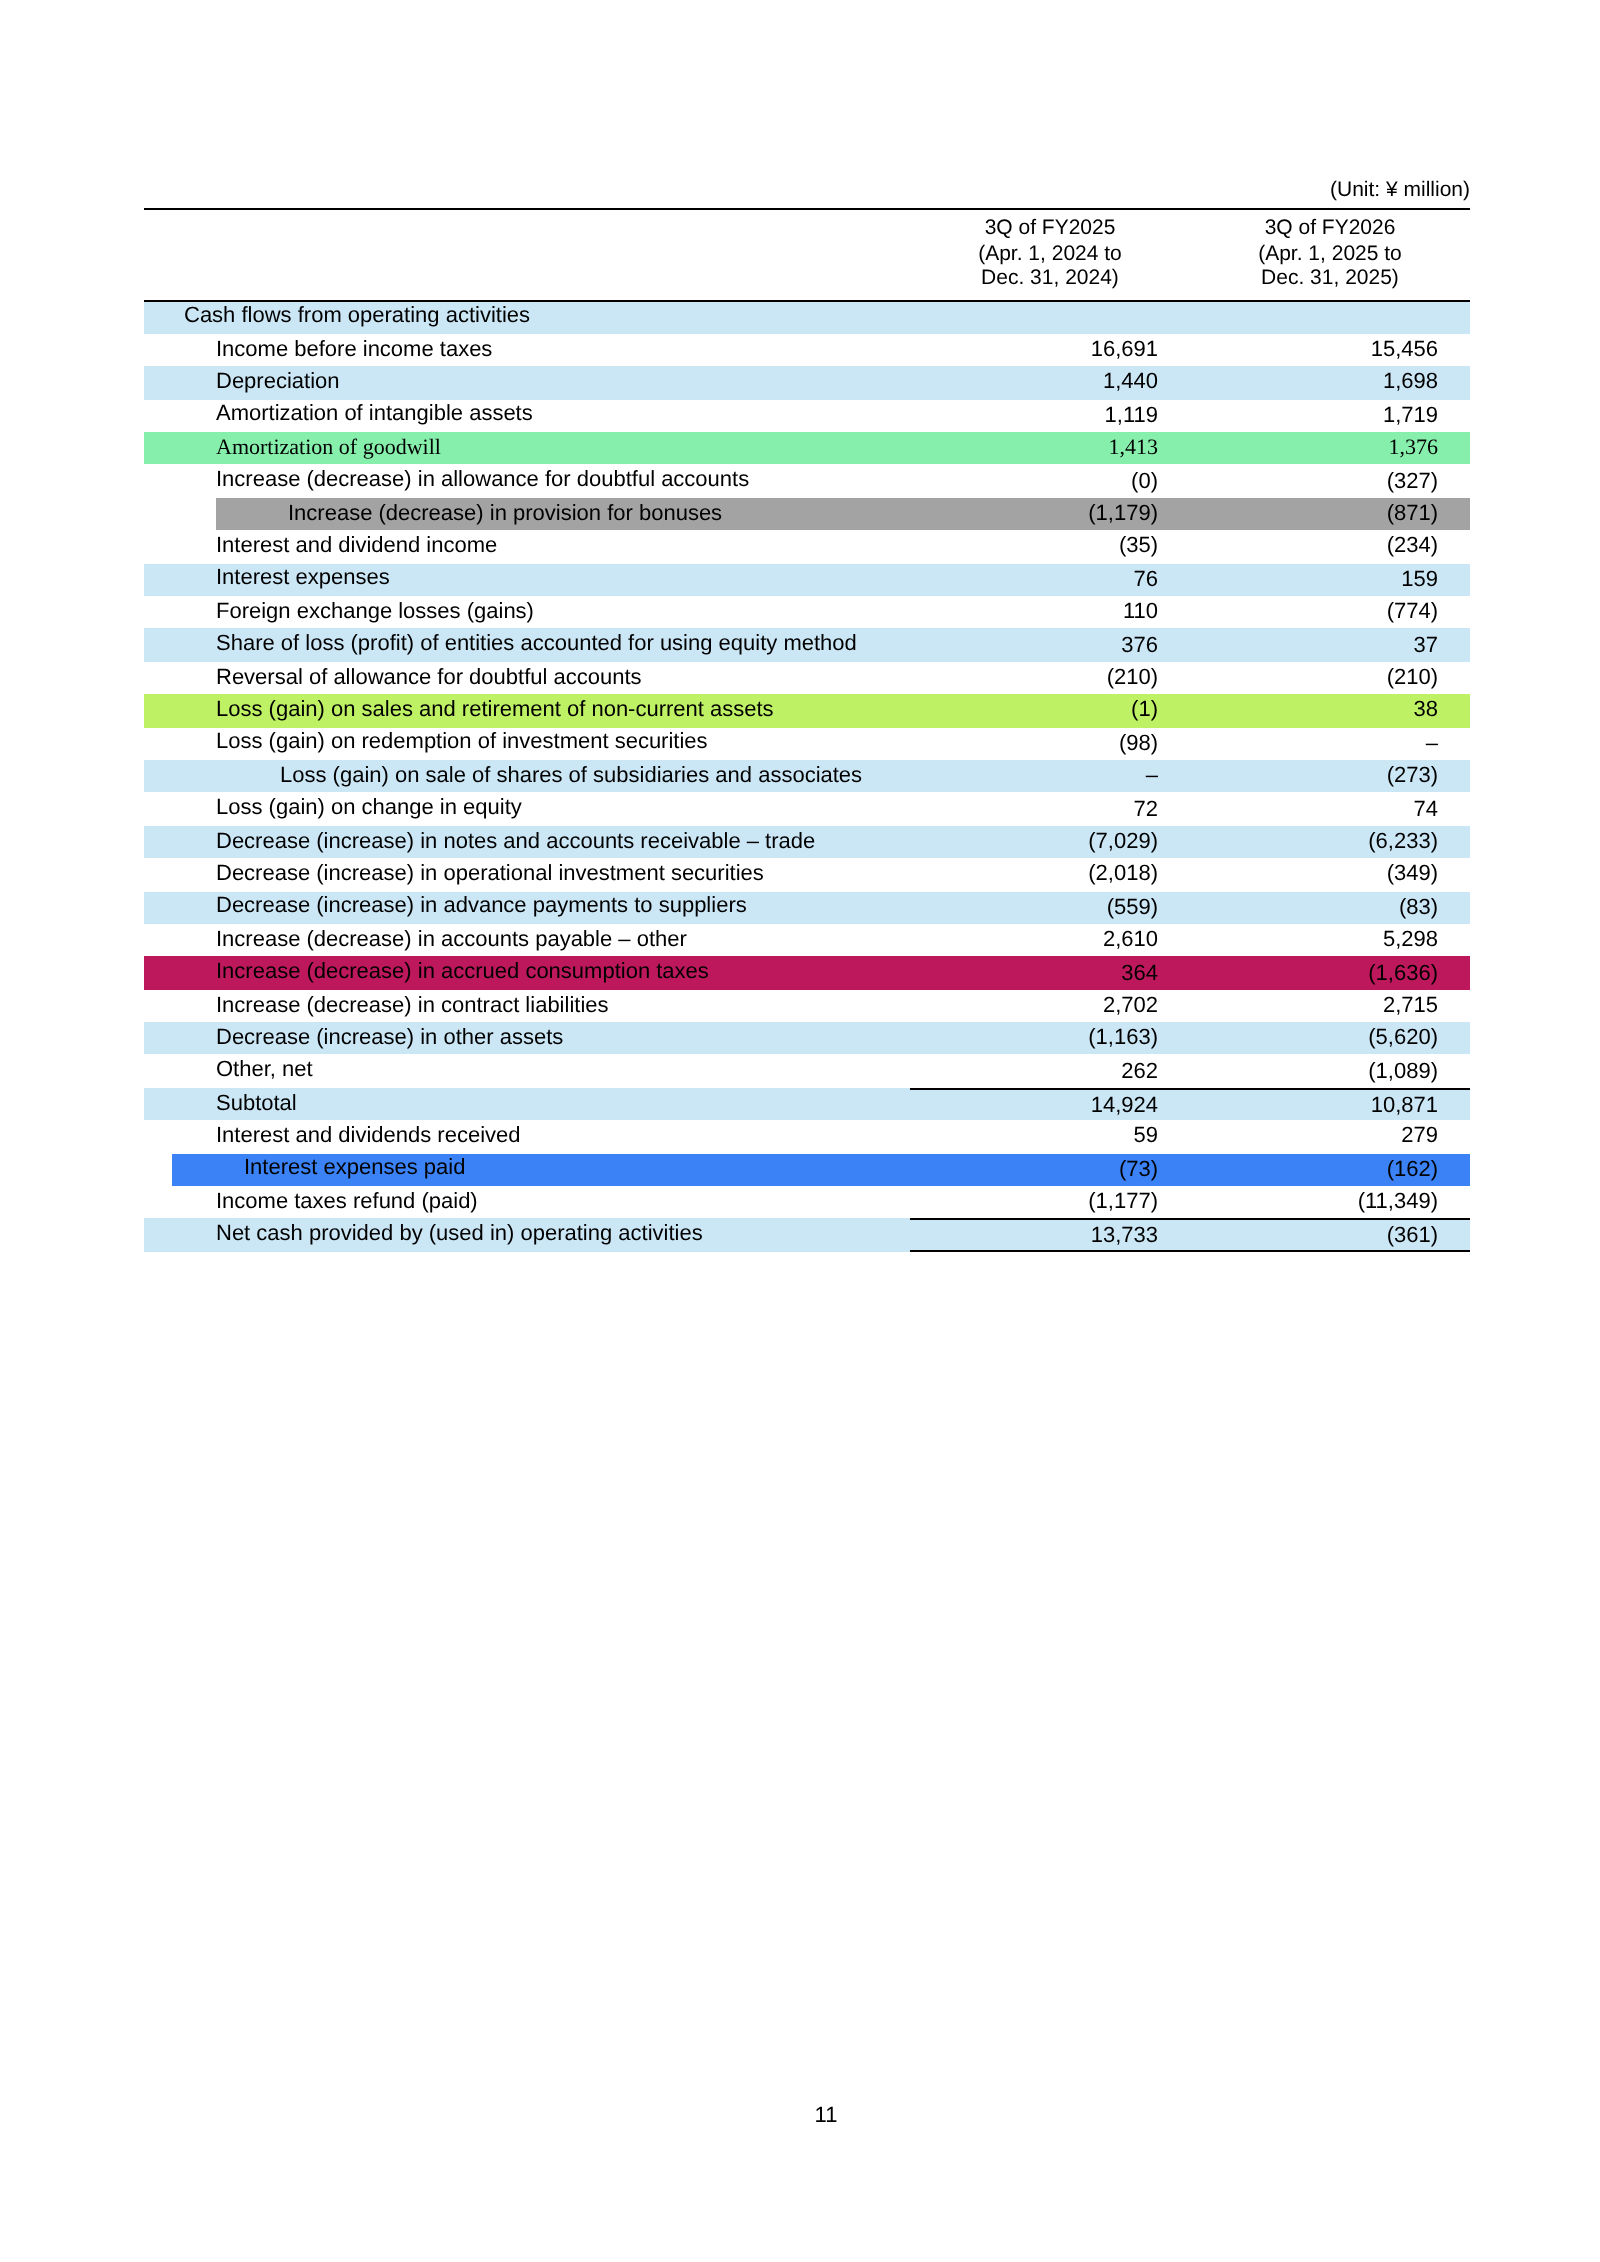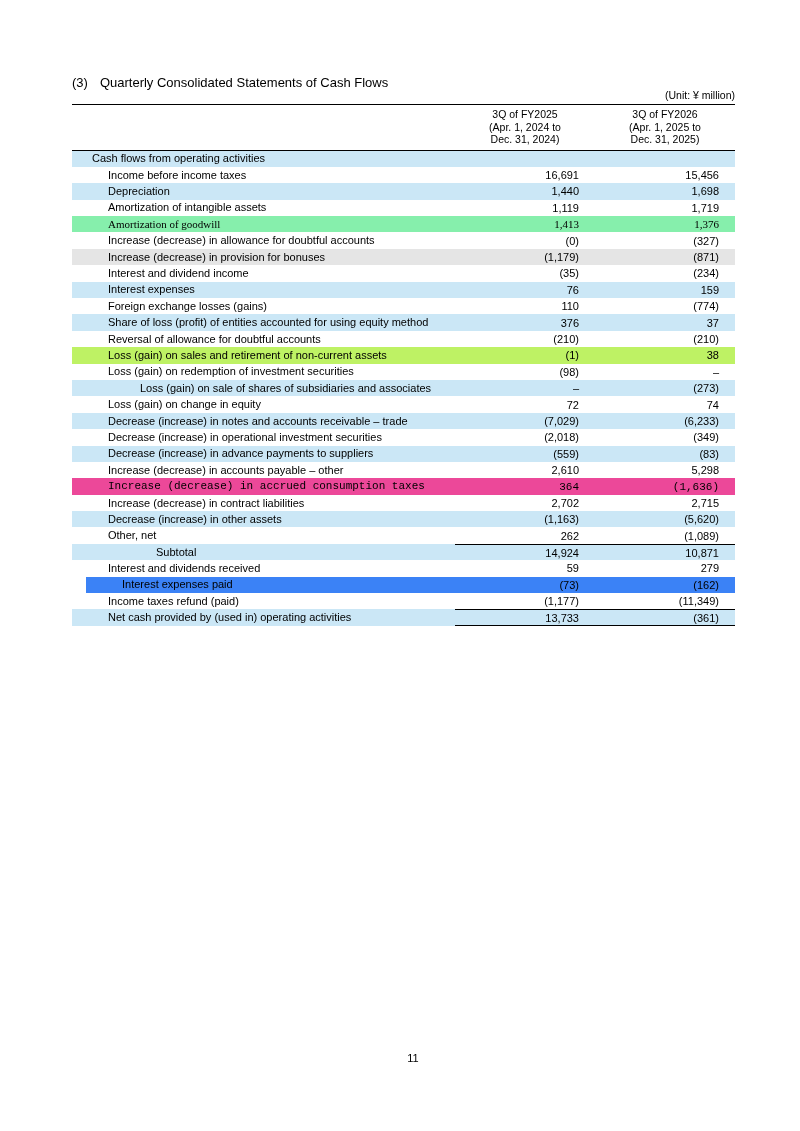--- a/index.html
+++ b/index.html
@@ -79,23 +79,20 @@
     width: 800px;
     text-align: center;
     font-size: 11px;
   }
 </style>
 </head>
 <body>
 
 <div class="page">
 
-  <div class="doc-title">
-    <span class="num-label">(3)</span><span>Quarterly Consolidated Statements of Cash Flows</span>
-  </div>
 
   <div class="unit-note">(Unit: ¥ million)</div>
 
   <div class="cf-table">
     <div class="header-row">
       <div class="header-spacer"></div>
       <div class="colhead">
         <div>3Q of FY2025</div>
         <div>(Apr. 1, 2024 to</div>
         <div>Dec. 31, 2024)</div>
@@ -130,21 +127,21 @@
         <div class="row" style="background: #86efac; font-family: Liberation Serif, serif;">
           <div class="label-cell indent-2">Amortization of goodwill</div>
           <div class="num-cell">1,413</div>
           <div class="num-cell">1,376</div>
         </div>
         <div class="row">
           <div class="label-cell indent-2">Increase (decrease) in allowance for doubtful accounts</div>
           <div class="num-cell">(0)</div>
           <div class="num-cell">(327)</div>
         </div>
-        <div class="row" style="background: #e5e5e5;">
+        <div class="row" style="background: #a3a3a3; margin-left: 36px;">
           <div class="label-cell indent-2">Increase (decrease) in provision for bonuses</div>
           <div class="num-cell">(1,179)</div>
           <div class="num-cell">(871)</div>
         </div>
         <div class="row">
           <div class="label-cell indent-2">Interest and dividend income</div>
           <div class="num-cell">(35)</div>
           <div class="num-cell">(234)</div>
         </div>
         <div class="row" style="background: rgb(203, 231, 246);">
@@ -200,41 +197,41 @@
         <div class="row" style="background: rgb(203, 231, 246);">
           <div class="label-cell indent-2">Decrease (increase) in advance payments to suppliers</div>
           <div class="num-cell">(559)</div>
           <div class="num-cell">(83)</div>
         </div>
         <div class="row">
           <div class="label-cell indent-2">Increase (decrease) in accounts payable – other</div>
           <div class="num-cell">2,610</div>
           <div class="num-cell">5,298</div>
         </div>
-        <div class="row" style="background: #ec4899; font-family: Liberation Mono, monospace;">
+        <div class="row" style="background: #be185d;">
           <div class="label-cell indent-2">Increase (decrease) in accrued consumption taxes</div>
           <div class="num-cell">364</div>
           <div class="num-cell">(1,636)</div>
         </div>
         <div class="row">
           <div class="label-cell indent-2">Increase (decrease) in contract liabilities</div>
           <div class="num-cell">2,702</div>
           <div class="num-cell">2,715</div>
         </div>
         <div class="row" style="background: rgb(203, 231, 246);">
           <div class="label-cell indent-2">Decrease (increase) in other assets</div>
           <div class="num-cell">(1,163)</div>
           <div class="num-cell">(5,620)</div>
         </div>
         <div class="row">
           <div class="label-cell indent-2">Other, net</div>
           <div class="num-cell">262</div>
           <div class="num-cell">(1,089)</div>
         </div>
-        <div class="row rule-top" style="background: rgb(203, 231, 246); padding-left: 48px;">
+        <div class="row rule-top" style="background: rgb(203, 231, 246);">
           <div class="label-cell indent-2">Subtotal</div>
           <div class="num-cell">14,924</div>
           <div class="num-cell">10,871</div>
         </div>
         <div class="row">
           <div class="label-cell indent-2">Interest and dividends received</div>
           <div class="num-cell">59</div>
           <div class="num-cell">279</div>
         </div>
         <div class="row" style="background: #3b82f6; margin-left: 14px;">

